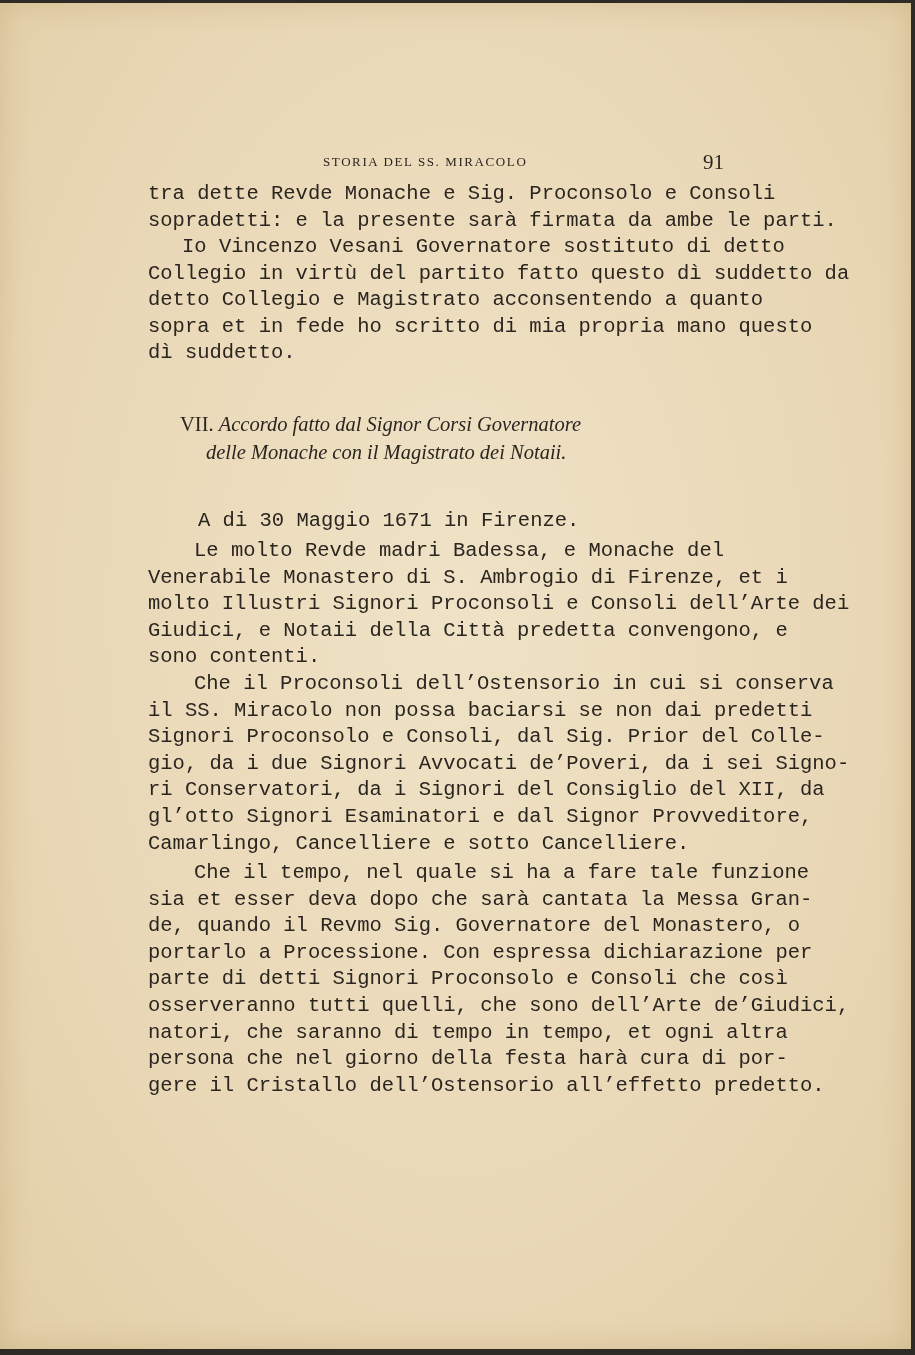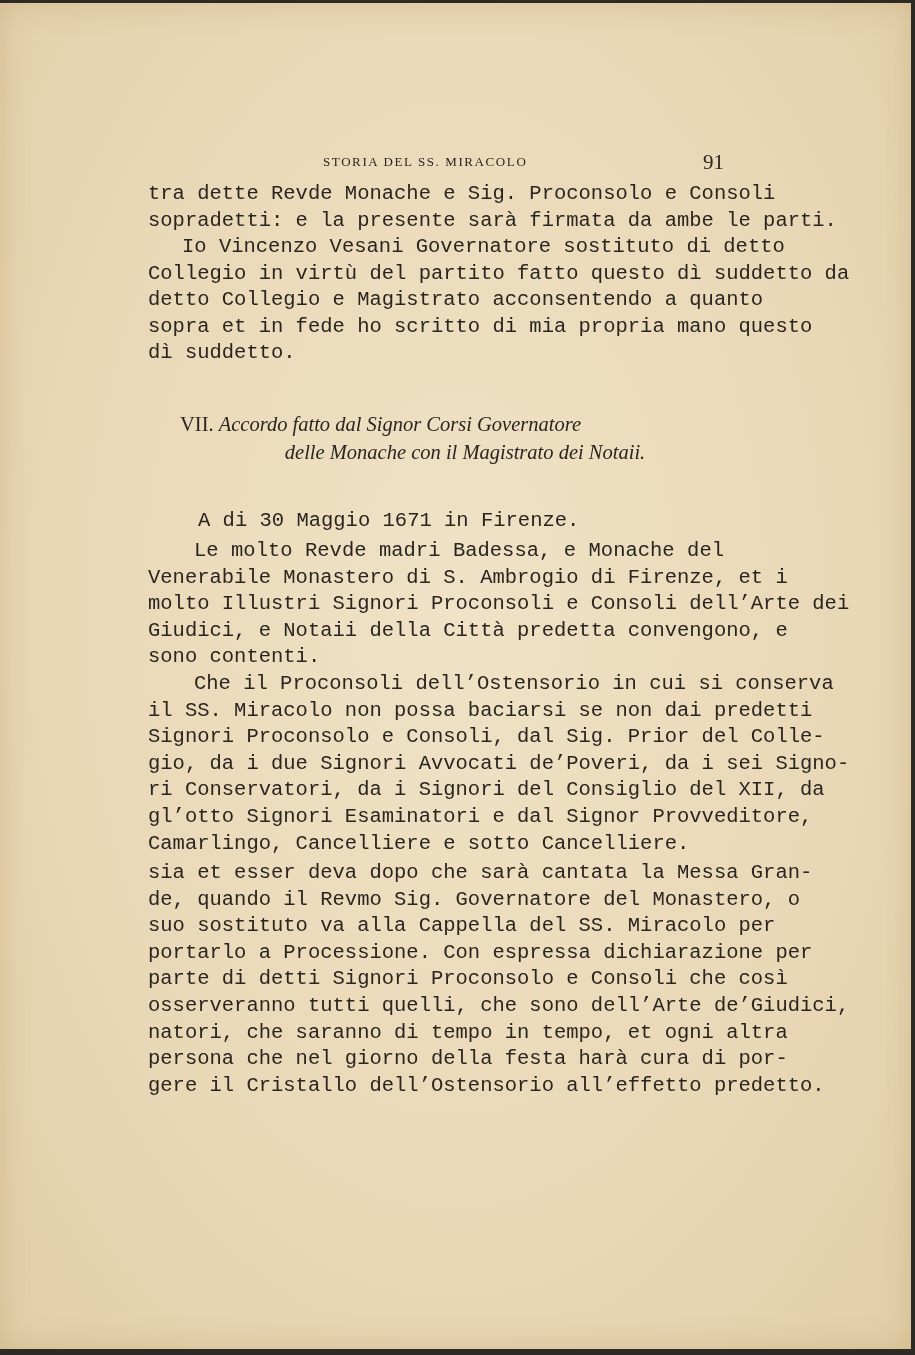--- a/index.html
+++ b/index.html
@@ -41,21 +41,21 @@
     text-align-last: left;
   }
   .line { display: block; text-align: justify; text-align-last: justify; white-space: nowrap; }
   .line.last { text-align-last: left; }
   .heading {
     position: absolute; top: 407px; left: 148px; width: 576px;
     font-family: "Liberation Serif", serif; color: #2b2520;
     font-size: 20.5px; line-height: 28px;
   }
   .heading .h1 { display: block; padding-left: 32px; }
-  .heading .h2 { display: block; padding-left: 58px; text-align: center; }
+  .heading .h2 { display: block; padding-left: 58px; }
   .heading em { font-style: italic; }
 </style>
 </head>
 <body>
 
 <div class="page">
 
   <div class="running-head">
     <span class="running-title">STORIA DEL SS. MIRACOLO</span>
     <span class="page-number">91</span>
@@ -109,23 +109,23 @@
       <span class="line">Signori Proconsolo e Consoli, dal Sig. Prior del Colle-</span>
       <span class="line">gio, da i due Signori Avvocati de’Poveri, da i sei Signo-</span>
       <span class="line">ri Conservatori, da i Signori del Consiglio del XII, da</span>
       <span class="line">gl’otto Signori Esaminatori e dal Signor Provveditore,</span>
       <span class="line last">Camarlingo, Cancelliere e sotto Cancelliere.</span>
     </p>
   </div>
 
   <div class="text block" style="top:857px;">
     <p>
+      <span class="line" style="padding-left:46px;">Che il tempo, nel quale si ha a fare tale funzione</span>
       <span class="line">sia et esser deva dopo che sarà cantata la Messa Gran-</span>
       <span class="line">de, quando il Revmo Sig. Governatore del Monastero, o</span>
-      <span class="line">suo sostituto va alla Cappella del SS. Miracolo per</span>
       <span class="line">portarlo a Processione. Con espressa dichiarazione per</span>
       <span class="line">parte di detti Signori Proconsolo e Consoli che così</span>
       <span class="line">osserveranno tutti quelli, che sono dell’Arte de’Giudici,</span>
       <span class="line">natori, che saranno di tempo in tempo, et ogni altra</span>
       <span class="line">persona che nel giorno della festa harà cura di por-</span>
       <span class="line last">gere il Cristallo dell’Ostensorio all’effetto predetto.</span>
     </p>
   </div>
 
 </div>

